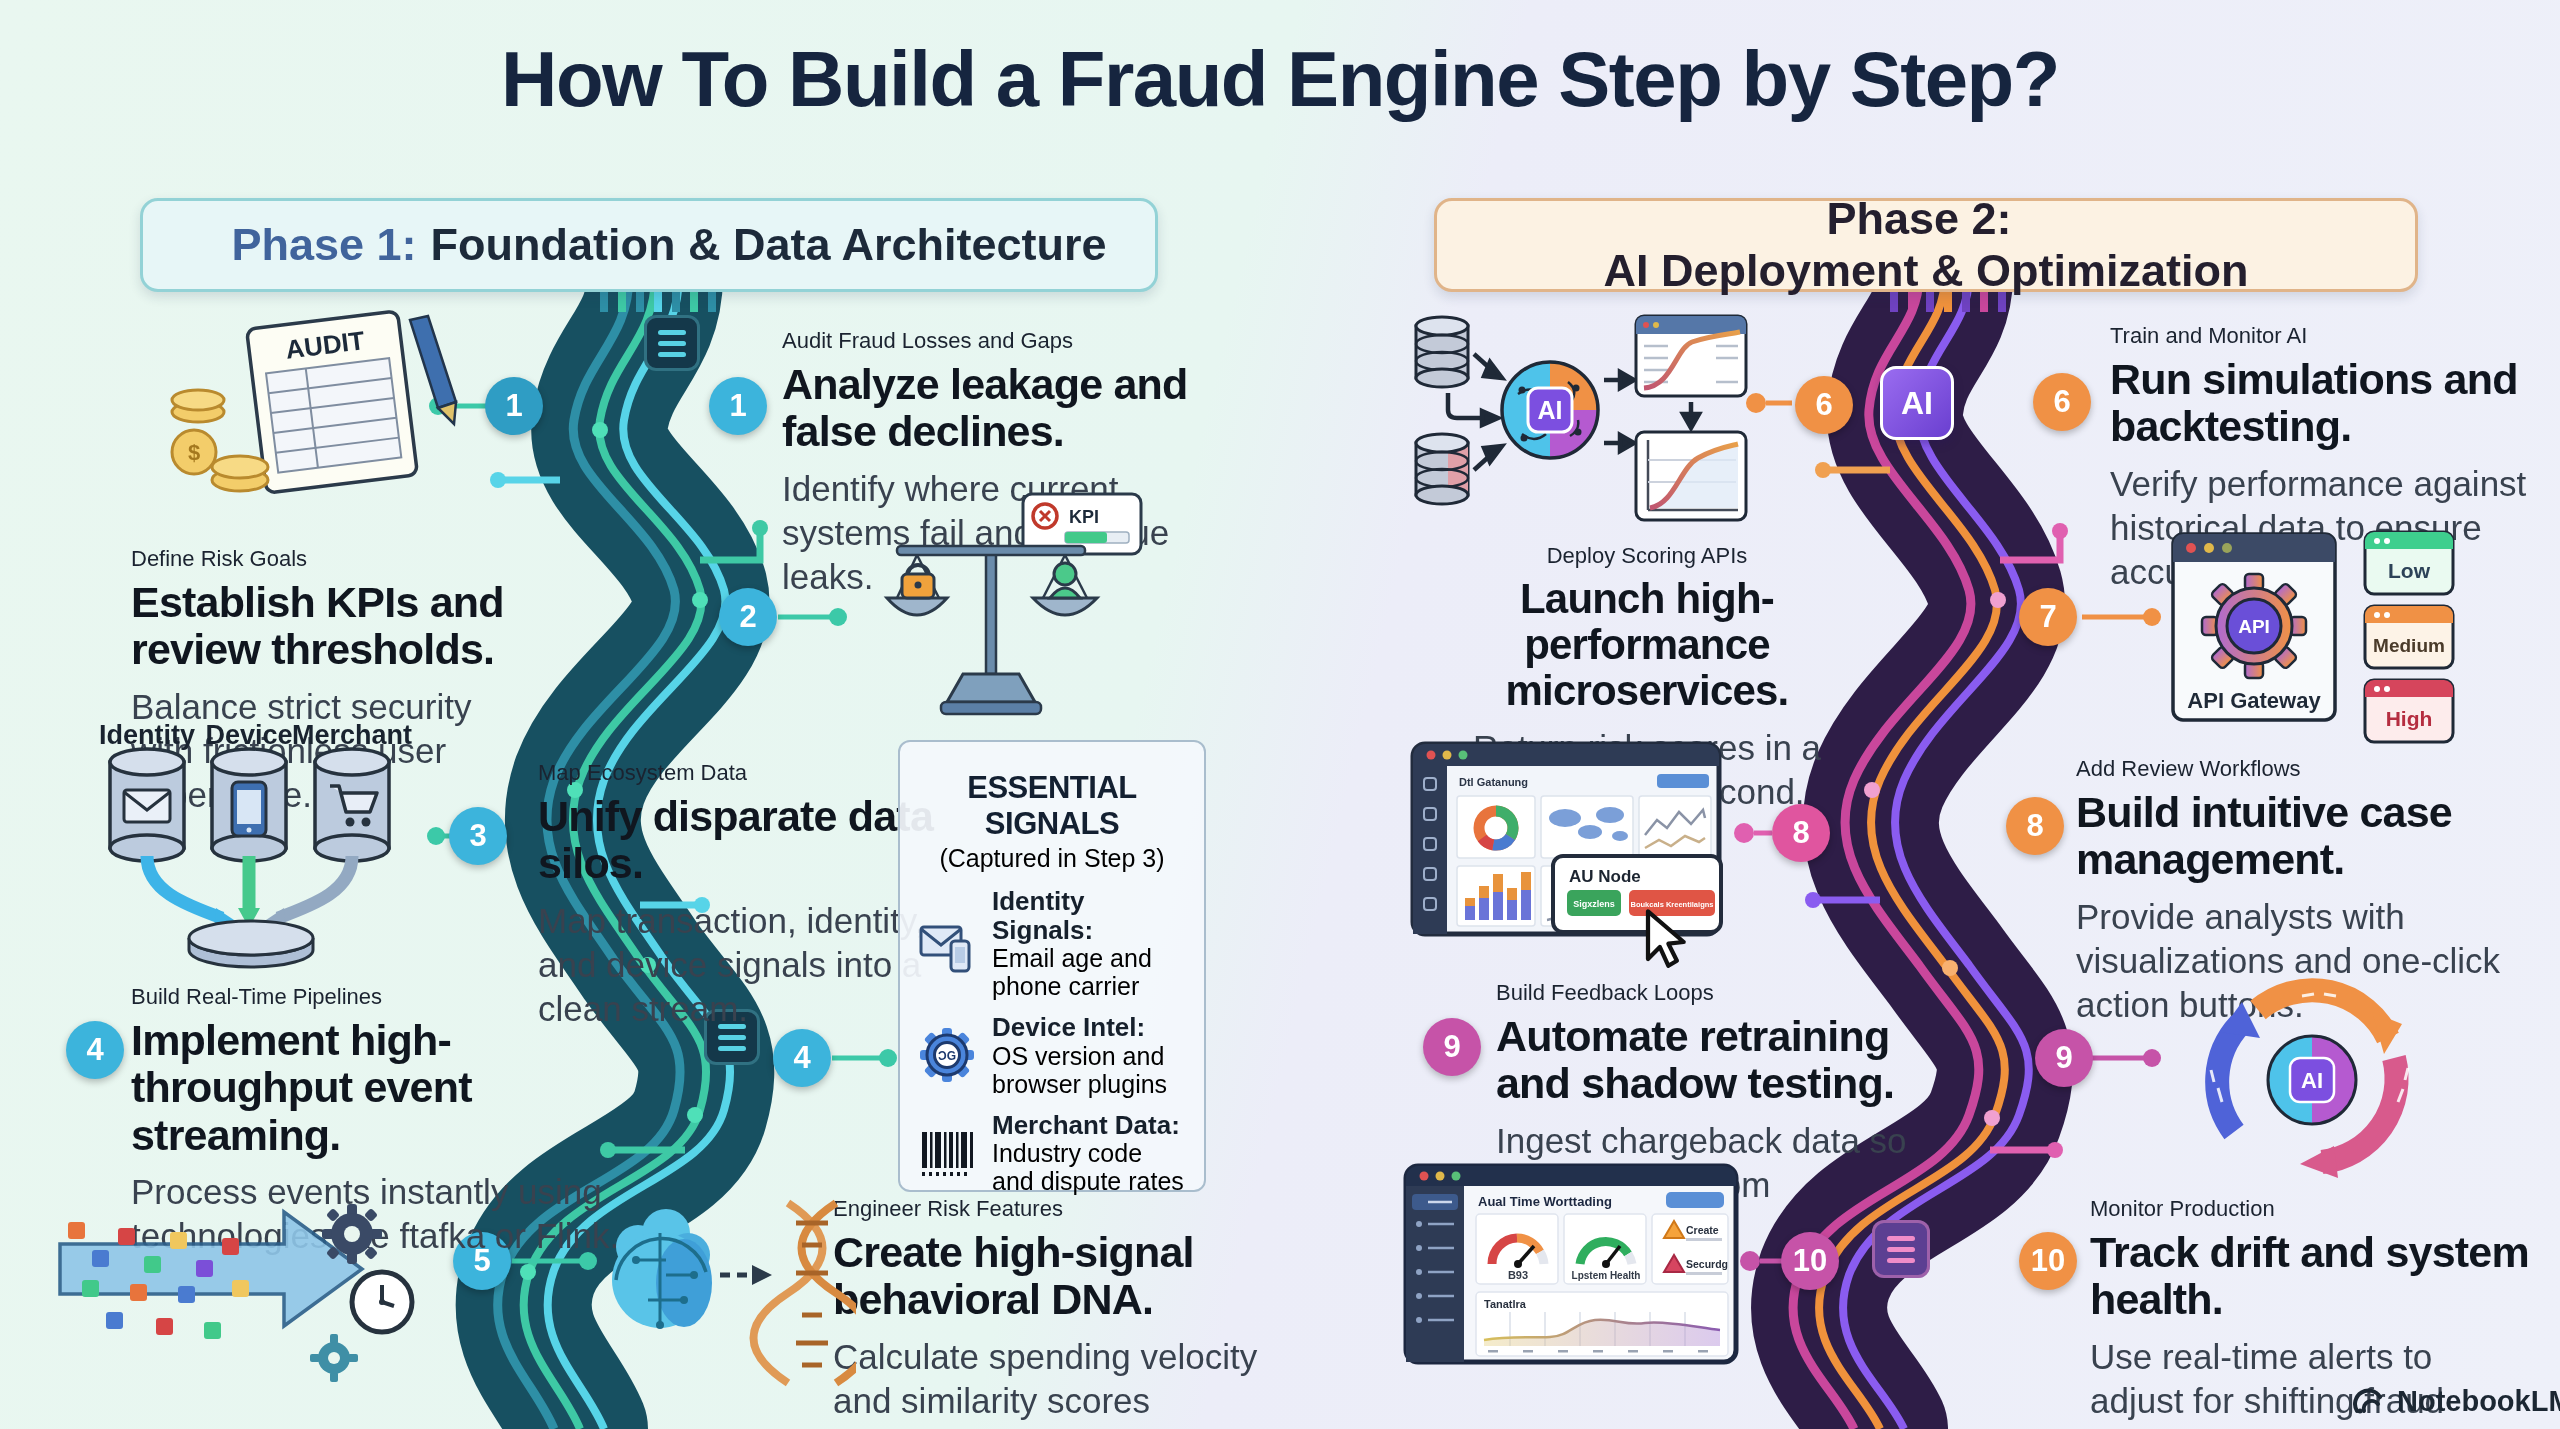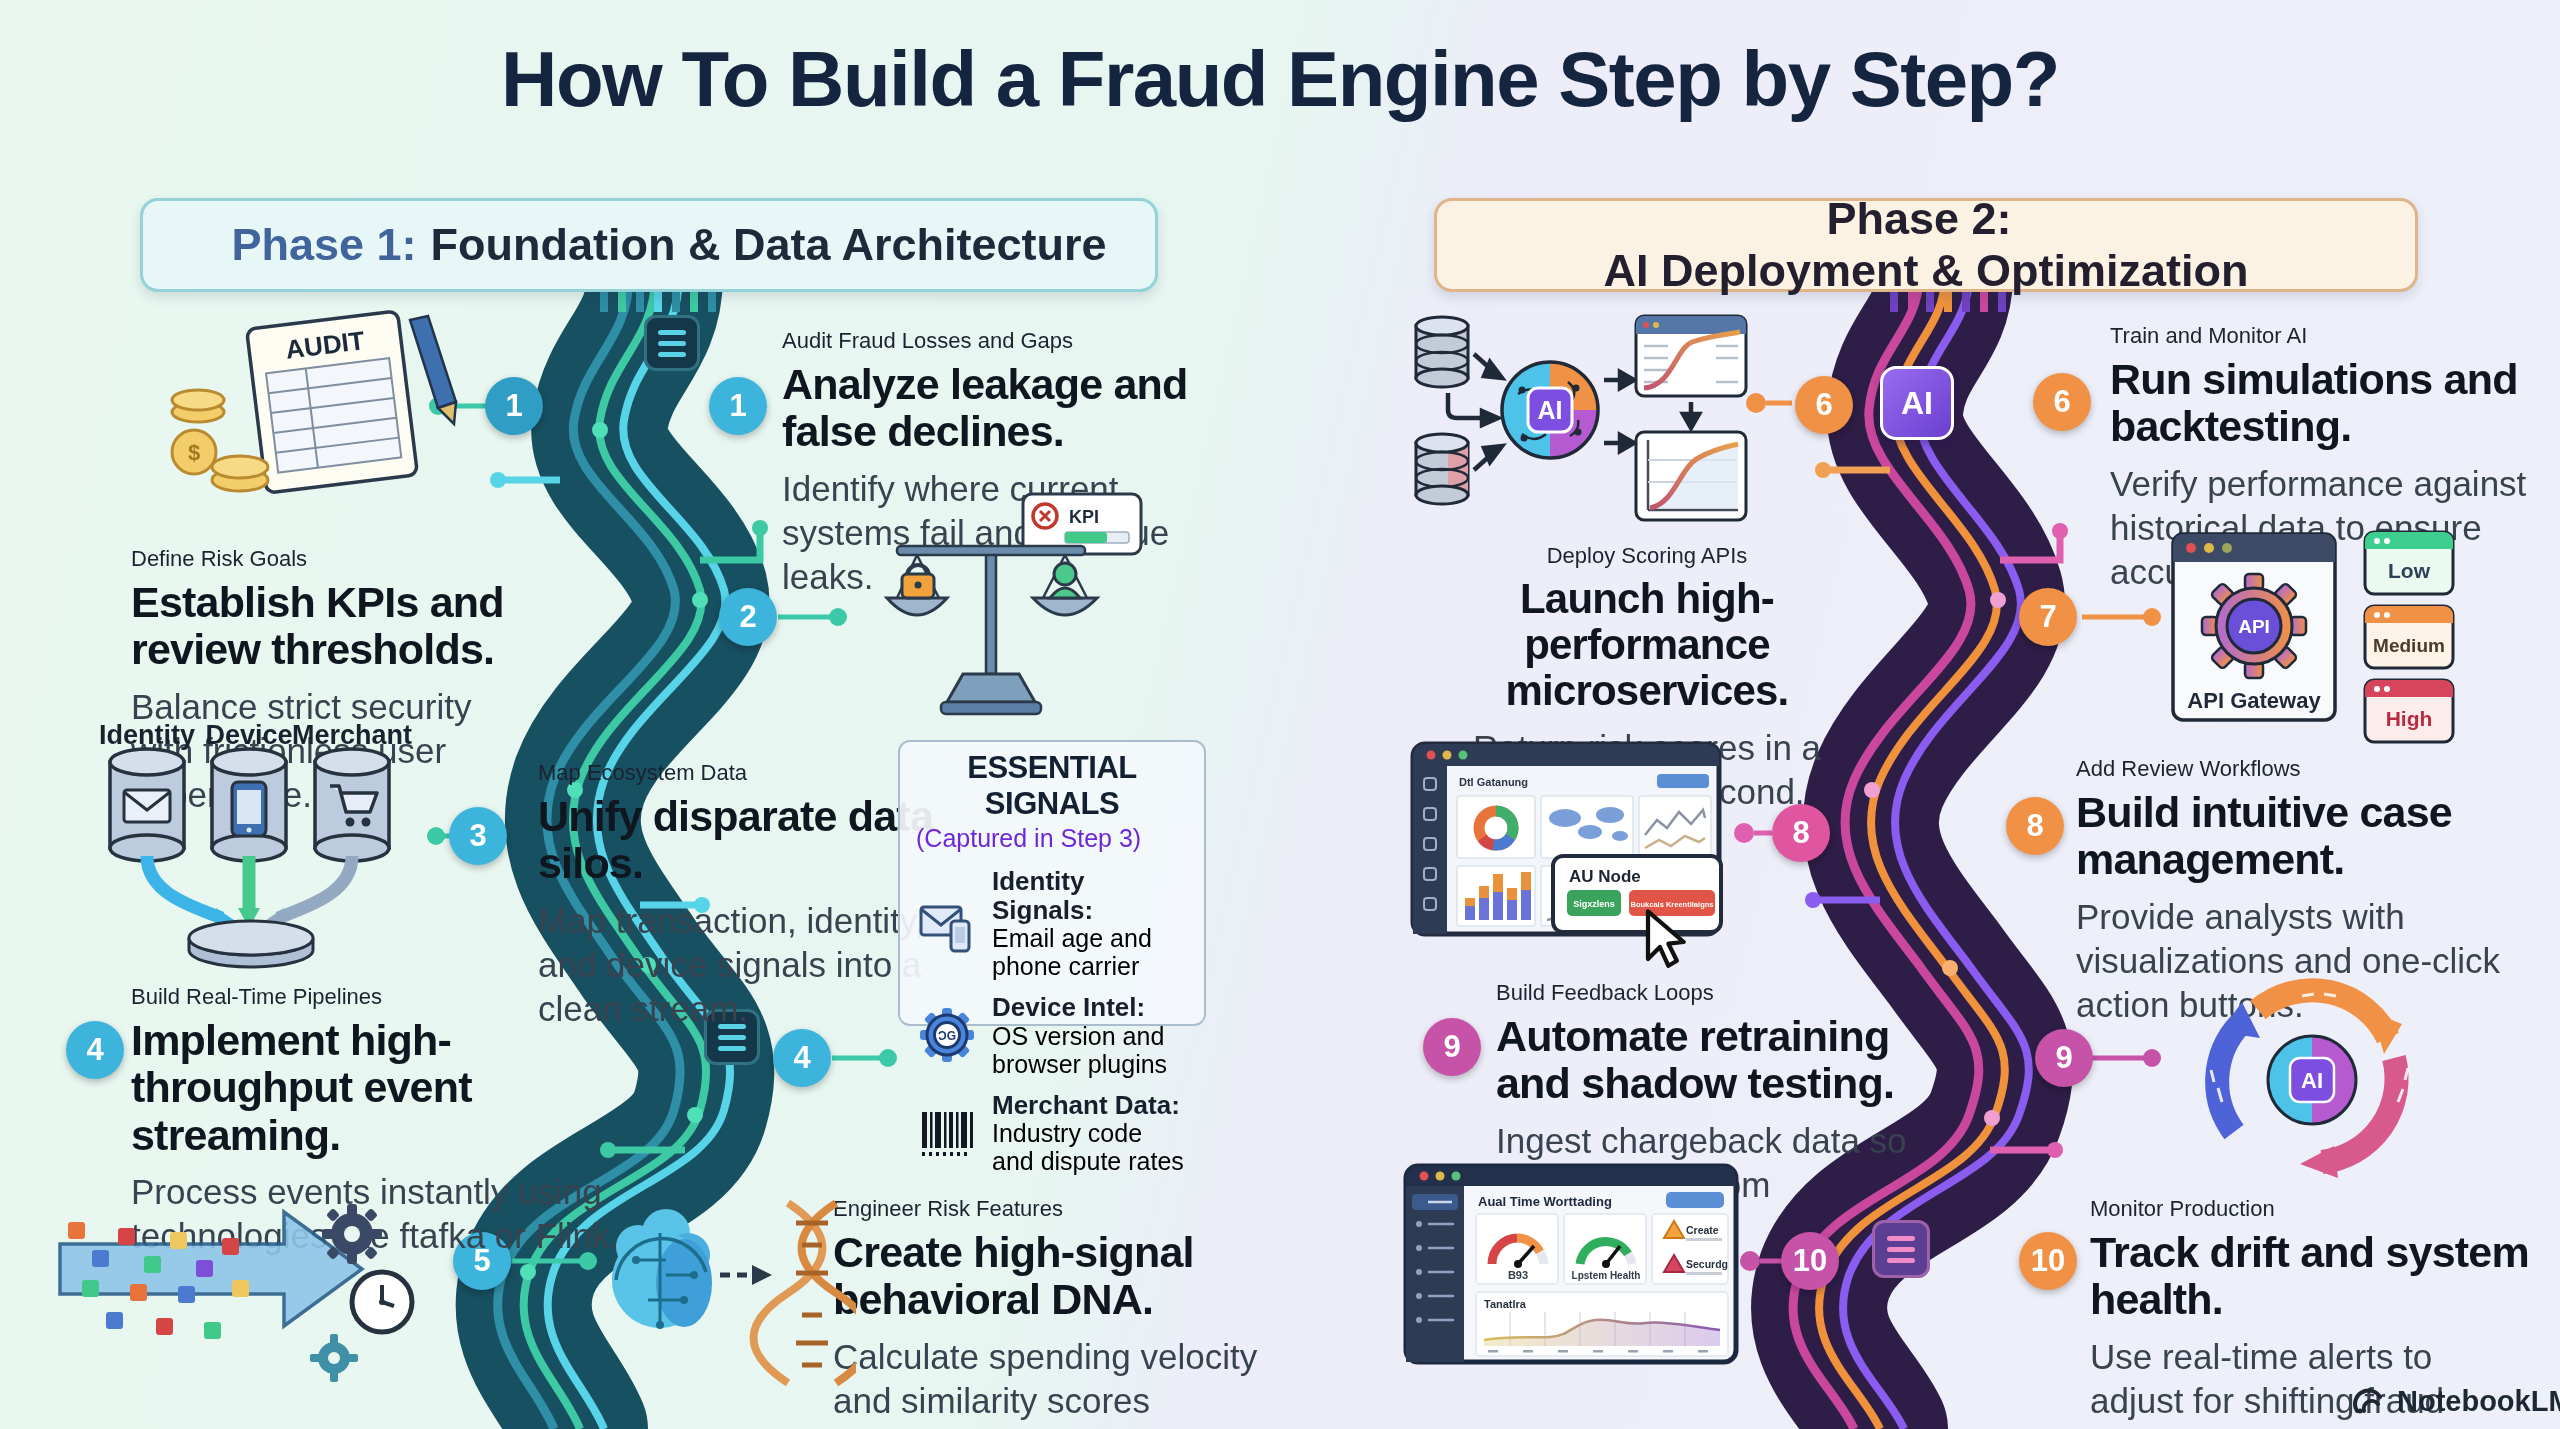--- a/index.html
+++ b/index.html
@@ -26,24 +26,24 @@
   .ai-chip{position:absolute;width:68px;height:68px;border-radius:16px;transform:translate(-50%,-50%);
     background:linear-gradient(135deg,#9a6cf0,#6a3fd0);border:3px solid #fff;display:flex;align-items:center;justify-content:center;
     color:#fff;font-size:32px;font-weight:700;box-shadow:0 4px 9px rgba(40,20,90,.35);}
   .chip-dark{position:absolute;border-radius:12px;transform:translate(-50%,-50%);display:flex;flex-direction:column;
     align-items:center;justify-content:center;gap:6px;}
   .chip-dark i{display:block;width:28px;height:5px;border-radius:3px;}
   .cd-teal{width:56px;height:56px;background:#14384a;box-shadow:inset 0 0 0 3px rgba(90,200,215,.4);}
   .cd-teal i{background:#58d2e4;}
   .cd-purp{width:58px;height:58px;background:#5c3f92;box-shadow:inset 0 0 0 3px rgba(240,140,200,.45);}
   .cd-purp i{background:#f08cc8;}
-  .sig-box{left:898px;top:740px;width:308px;height:286px;background:rgba(243,248,252,.93);
-    border:2px solid #a9bdcd;border-radius:12px;padding:8px 16px 10px 16px;box-sizing:border-box;}
+  .sig-box{left:898px;top:740px;width:308px;height:452px;background:rgba(243,248,252,.93);
+    border:2px solid #a9bdcd;border-radius:12px;padding:28px 16px 10px 16px;box-sizing:border-box;}
   .sig-title{font-size:31px;font-weight:800;color:#132031;text-align:center;letter-spacing:-0.5px;}
-  .sig-sub{font-size:25px;color:#6d28d9;margin:2px 0 14px 0;}
+  .sig-sub{font-size:25px;color:#000000;text-align:center;margin:2px 0 14px 0;}
   .sig-row{display:flex;gap:14px;margin-bottom:13px;align-items:center;}
   .sig-icon{width:62px;flex:0 0 62px;display:flex;justify-content:center;}
   .sig-label{font-size:26px;font-weight:700;color:#16202c;line-height:1.1;}
   .sig-text{font-size:25px;color:#000000;line-height:1.12;}
   .ill{position:absolute;}
   .silo-label{font-size:27px;font-weight:700;fill:#19232f;}
   .wm{left:2352px;top:1384px;display:flex;align-items:center;gap:9px;}
   .wm-text{font-size:29px;font-weight:700;color:#1c2733;}
 </style>
 </head>

